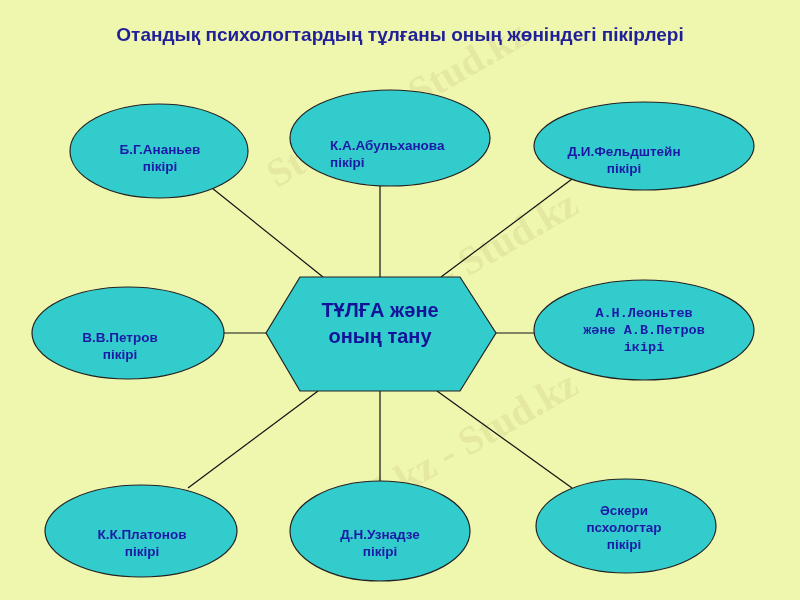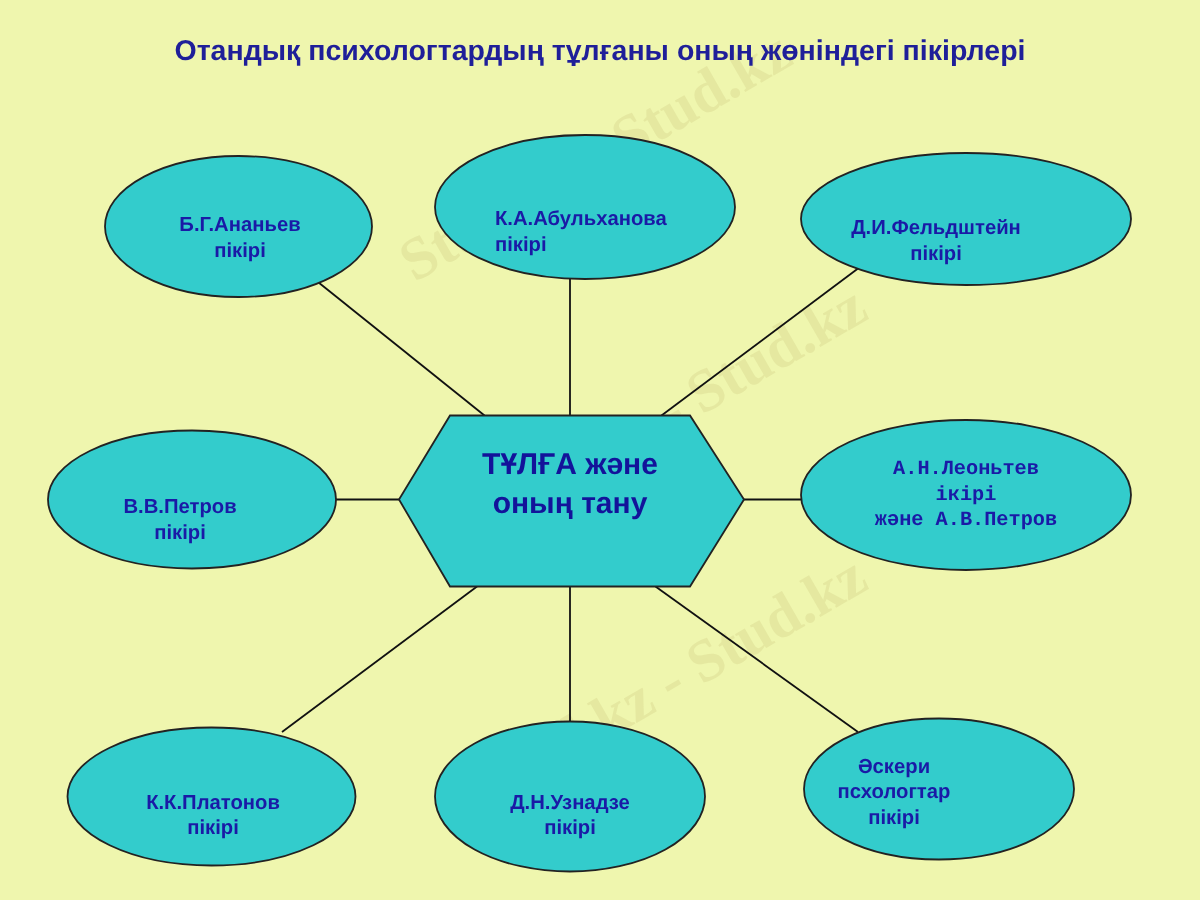--- a/index.html
+++ b/index.html
@@ -69,33 +69,33 @@
     <div>пікірі</div>
   </div>
 
   <div class="label" style="left:40px;top:329px;width:160px;">
     <div>В.В.Петров</div>
     <div>пікірі</div>
   </div>
 
   <div class="label" style="left:564px;top:305px;width:160px;font-family:Liberation Mono, monospace;">
     <div>А.Н.Леоньтев</div>
+    <div>және А.В.Петров</div>
     <div>ікірі</div>
-    <div>және А.В.Петров</div>
   </div>
 
   <div class="label" style="left:62px;top:526px;width:160px;">
     <div>К.К.Платонов</div>
     <div>пікірі</div>
   </div>
 
   <div class="label" style="left:300px;top:526px;width:160px;">
     <div>Д.Н.Узнадзе</div>
     <div>пікірі</div>
   </div>
 
-  <div class="label" style="left:516px;top:502px;width:160px;">
+  <div class="label" style="left:544px;top:502px;width:160px;">
     <div>Әскери</div>
     <div>псхологтар</div>
     <div>пікірі</div>
   </div>
 
 </div>
 
 </body></html>

